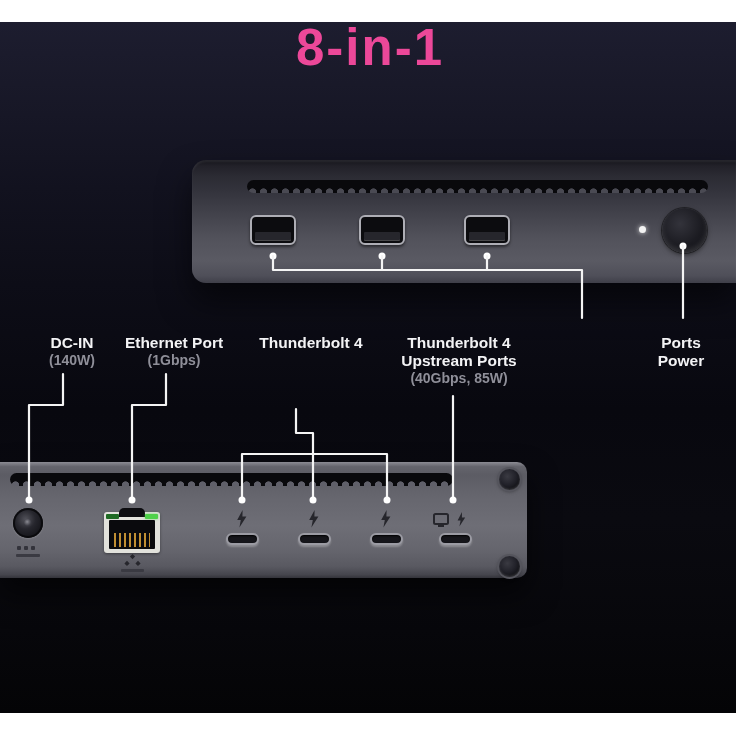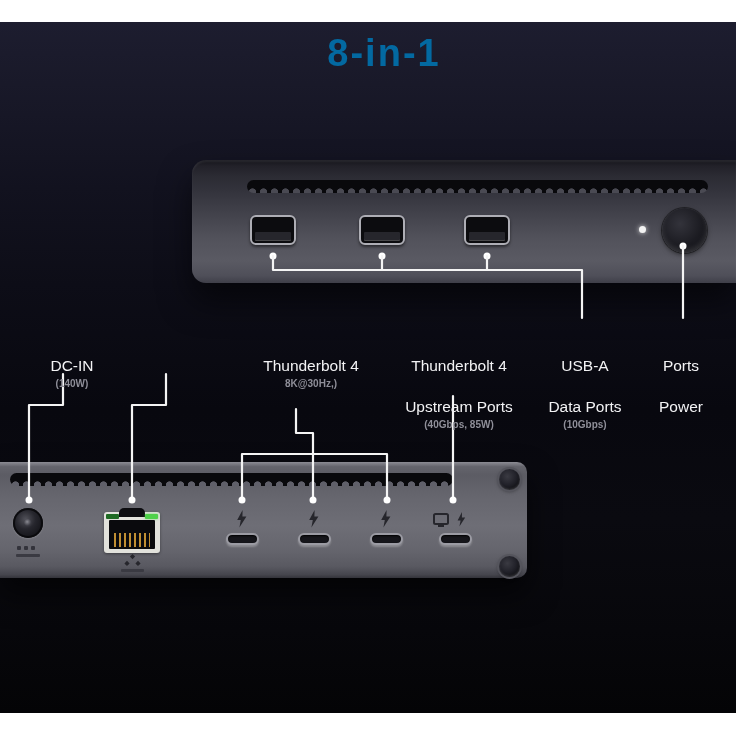--- a/index.html
+++ b/index.html
@@ -8,21 +8,21 @@
     background:#ffffff;font-family:"Liberation Sans",sans-serif;
   }
   .backdrop{
     position:absolute;left:0;top:22px;width:736px;height:691px;
     background:linear-gradient(180deg,
       #1d1d2f 0%, #191929 9%, #12121f 24%, #0d0d17 38%,
       #08080f 56%, #0a0a10 72%, #07070b 88%, #040406 100%);
   }
   .title{
     position:absolute;left:368px;top:16px;transform:translateX(-50%);
-    margin:16px;color:#0369a1;font-size:38px;font-weight:bold;letter-spacing:2px;
+    margin:2px;color:#ec4899;font-size:51px;font-weight:bold;letter-spacing:2px;
     white-space:nowrap;z-index:6;
   }
 
   
   .device{position:absolute;z-index:2;}
   .back-view{
     left:192px;top:160px;width:544px;height:123px;
     border-radius:14px 0 0 14px;
     background:linear-gradient(180deg,
       #15151b 0%, #222129 5%, #2b2b33 13%, #33333c 25%,
@@ -116,22 +116,22 @@
   }
   .screw.s1{top:7px;}
   .screw.s2{top:94px;}
 
   
   .callouts{position:absolute;left:0;top:0;z-index:4;pointer-events:none;}
   .callouts path{fill:none;stroke:#f4f4f4;stroke-width:2.2;stroke-linejoin:round;stroke-linecap:round;}
   .callouts circle{fill:#ffffff;}
 
   .label{position:absolute;top:334px;transform:translateX(-50%);text-align:center;z-index:5;}
-  .label .l1{color:#f3f3f5;font-weight:normal;font-size:15.5px;line-height:18px;white-space:pre;margin-top:23px;}
-  .label .l2{color:#8f8f99;font-weight:bold;font-size:10px;line-height:17.5px;white-space:pre;}
+  .label .l1{color:#f3f3f5;font-weight:bold;font-size:15.5px;line-height:18px;white-space:pre;}
+  .label .l2{color:#8f8f99;font-weight:bold;font-size:14px;line-height:17.5px;white-space:pre;}
 </style>
 </head>
 <body>
 
 <div class="canvas">
   <div class="backdrop"></div>
 
   <h1 class="title">8-in-1</h1>
 
   <div class="device back-view">
@@ -230,31 +230,29 @@
     <g>
       <path d="M453 396 V497"></path>
         <circle cx="453" cy="500" r="3.5"></circle>
     </g>
   </svg>
 
   <div class="label" style="left:72px">
     <div class="l1">DC-IN</div>
     <div class="l2">(140W)</div>
   </div>
+  <div class="label" style="left:174px">
+    <div class="l1">Ethernet Port</div>
+    <div class="l2">(1Gbps)</div>
+  </div>
   <div class="label" style="left:311px">
     <div class="l1">Thunderbolt 4</div>
-    <div class="l2">8K@30Hz,)</div>
   </div>
   <div class="label" style="left:459px">
     <div class="l1">Thunderbolt 4</div>
     <div class="l1">Upstream Ports</div>
     <div class="l2">(40Gbps, 85W)</div>
   </div>
-  <div class="label" style="left:585px">
-    <div class="l1">USB-A</div>
-    <div class="l1">Data Ports</div>
-    <div class="l2">(10Gbps)</div>
-  </div>
   <div class="label" style="left:681px">
     <div class="l1">Ports</div>
     <div class="l1">Power</div>
   </div>
 </div>
 
 </body></html>

